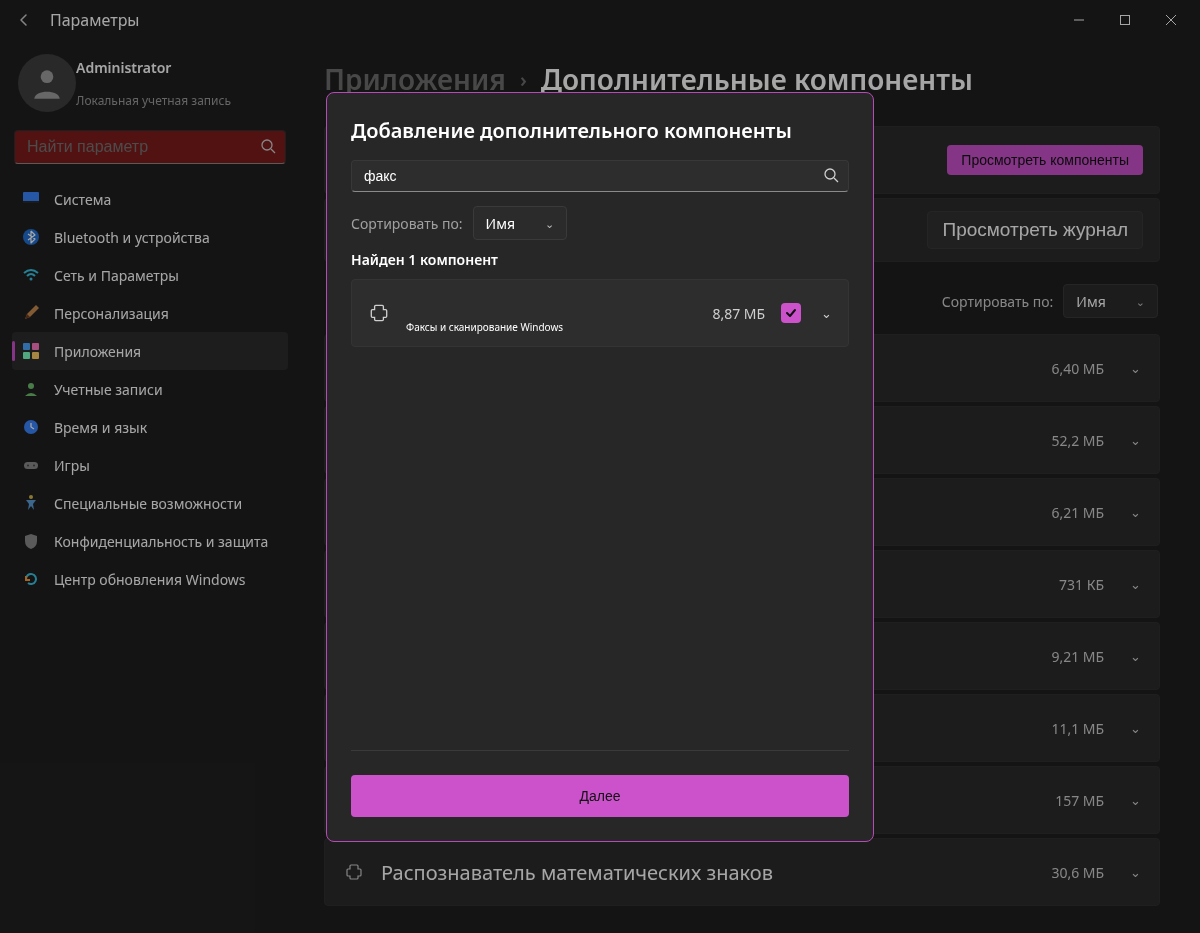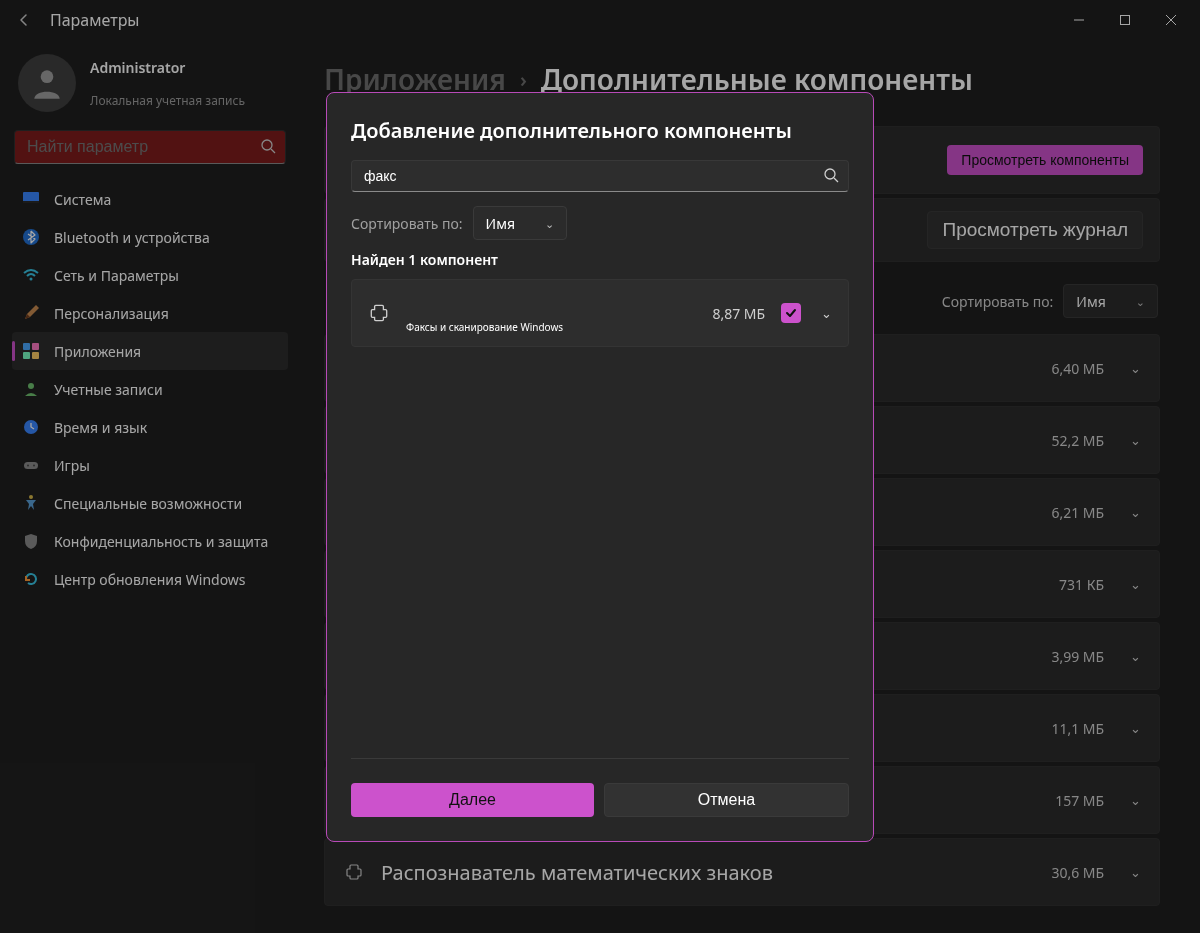--- a/index.html
+++ b/index.html
@@ -13,21 +13,21 @@
   .titlebar .spacer { flex: 1; }
   .win-controls { display: flex; }
   .win-btn { width: 46px; height: 32px; display: flex; align-items: center; justify-content: center; color: #ffffff; }
 
   
   .root { display: flex; height: calc(100% - 40px); }
   .sidebar { width: 300px; padding: 10px 12px 0 12px; }
   .main { flex: 1; padding: 20px 40px 0 24px; overflow: hidden; }
 
   
-  .profile { display: flex; align-items: center; gap: 14px; padding: 4px 6px 18px 6px; }
+  .profile { display: flex; align-items: center; padding: 4px 6px 18px 6px; }
   .avatar { width: 58px; height: 58px; border-radius: 50%; background: #3f3f3f; display: flex; align-items: center; justify-content: center; }
   .avatar svg { width: 38px; height: 38px; fill: #9e9e9e; }
   .profile-text .name { font-size: 14px; font-weight: 600; }
   .profile-text .sub { font-size: 12px; color: #9b9b9b; margin-top: 15px; }
 
   
   .search { position: relative; margin: 0 2px 16px 2px; }
   .search input { width: 100%; height: 34px; background: #7f1d1d; border: 1px solid #303030; border-bottom: 1px solid #8a8a8a; border-radius: 4px; color: #cfcfcf; padding: 0 36px 0 12px; font-size: 16px; outline: none; }
   .search .icon { position: absolute; right: 10px; top: 8px; color: #cfcfcf; }
 
@@ -79,21 +79,21 @@
   .dialog .dlist { padding: 0 24px; flex: 1; }
   .dialog .ditem { background: #2d2d2d; border: 1px solid #343434; border-radius: 4px; height: 68px; display: flex; align-items: center; padding: 0 16px; gap: 16px; }
   .dialog .ditem .fic { width: 22px; height: 22px; display:flex; align-items:center; justify-content:center; color:#cfcfcf; }
   .dialog .ditem .fname { flex: 1; font-size: 10px; margin-top: 28px; }
   .dialog .ditem .fsize { font-size: 14px; color: #cfcfcf; }
   .dialog .ditem .check { width: 20px; height: 20px; border-radius: 4px; background: #cc52cc; display: flex; align-items: center; justify-content: center; color: #111; font-size: 13px; }
   .dialog .ditem .expand { color: #cfcfcf; font-size: 13px; margin-left: 4px; }
 
   .dialog .dsep { height: 1px; background: #3a3a3a; margin: 0 24px; }
   .dialog .dfooter { padding: 24px; display: flex; gap: 10px; }
-  .dialog .dfooter button { flex: 1; height: 34px; border-radius: 4px; border: none; font-size: 16px; cursor: default; }
+  .dialog .dfooter button { flex: 1; height: 42px; border-radius: 4px; border: none; font-size: 14px; cursor: default; }
   .dialog .dfooter .primary { background: #cc52cc; color: #111; }
   .dialog .dfooter .secondary { background: #323232; color: #ffffff; border: 1px solid #3a3a3a; }
 
   svg { display: block; }
 </style>
 </head>
 <body>
 
 <div class="titlebar">
   <div class="back">
@@ -295,21 +295,21 @@
       </div>
       <div class="feature-item">
         <span class="fic"></span>
         <span class="fname"></span>
         <span class="fsize">731 КБ</span>
         <span class="expand">⌄</span>
       </div>
       <div class="feature-item">
         <span class="fic"></span>
         <span class="fname"></span>
-        <span class="fsize">3,99 МБ</span>
+        <span class="fsize">9,21 МБ</span>
         <span class="expand">⌄</span>
       </div>
       <div class="feature-item">
         <span class="fic"></span>
         <span class="fname"></span>
         <span class="fsize">11,1 МБ</span>
         <span class="expand">⌄</span>
       </div>
       <div class="feature-item">
         <span class="fic">
@@ -371,15 +371,14 @@
         <svg width="12" height="12" viewBox="0 0 12 12">
             <path d="M2 6 L5 9 L10 3" stroke="#111" stroke-width="2" fill="none" stroke-linecap="round" stroke-linejoin="round"></path>
           </svg>
       </span>
       <span class="expand">⌄</span>
     </div>
   </div>
   <div class="dsep"></div>
   <div class="dfooter">
     <button class="primary">Далее</button>
-    <button class="secondary">Отмена</button>
   </div>
 </div>
 
 </body></html>

